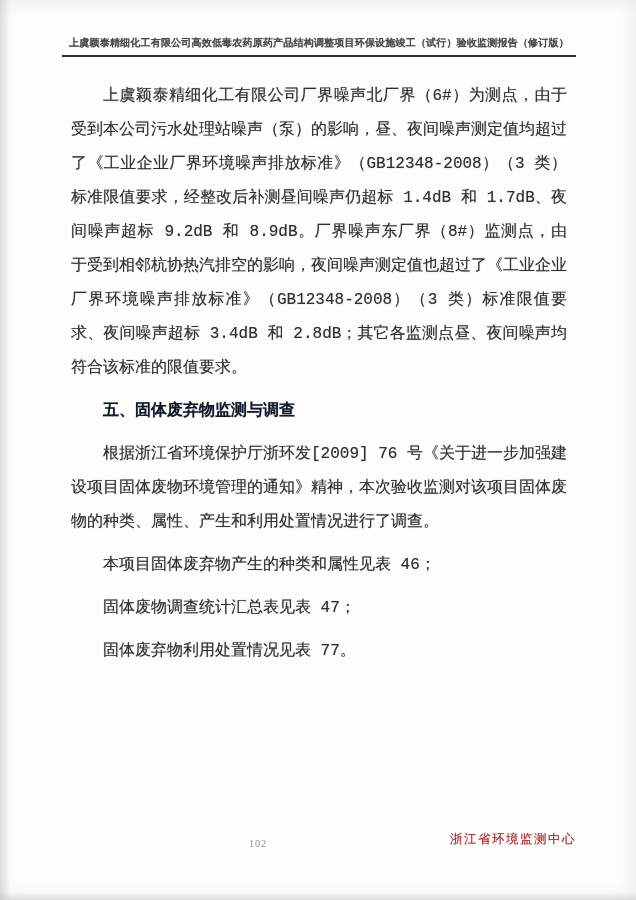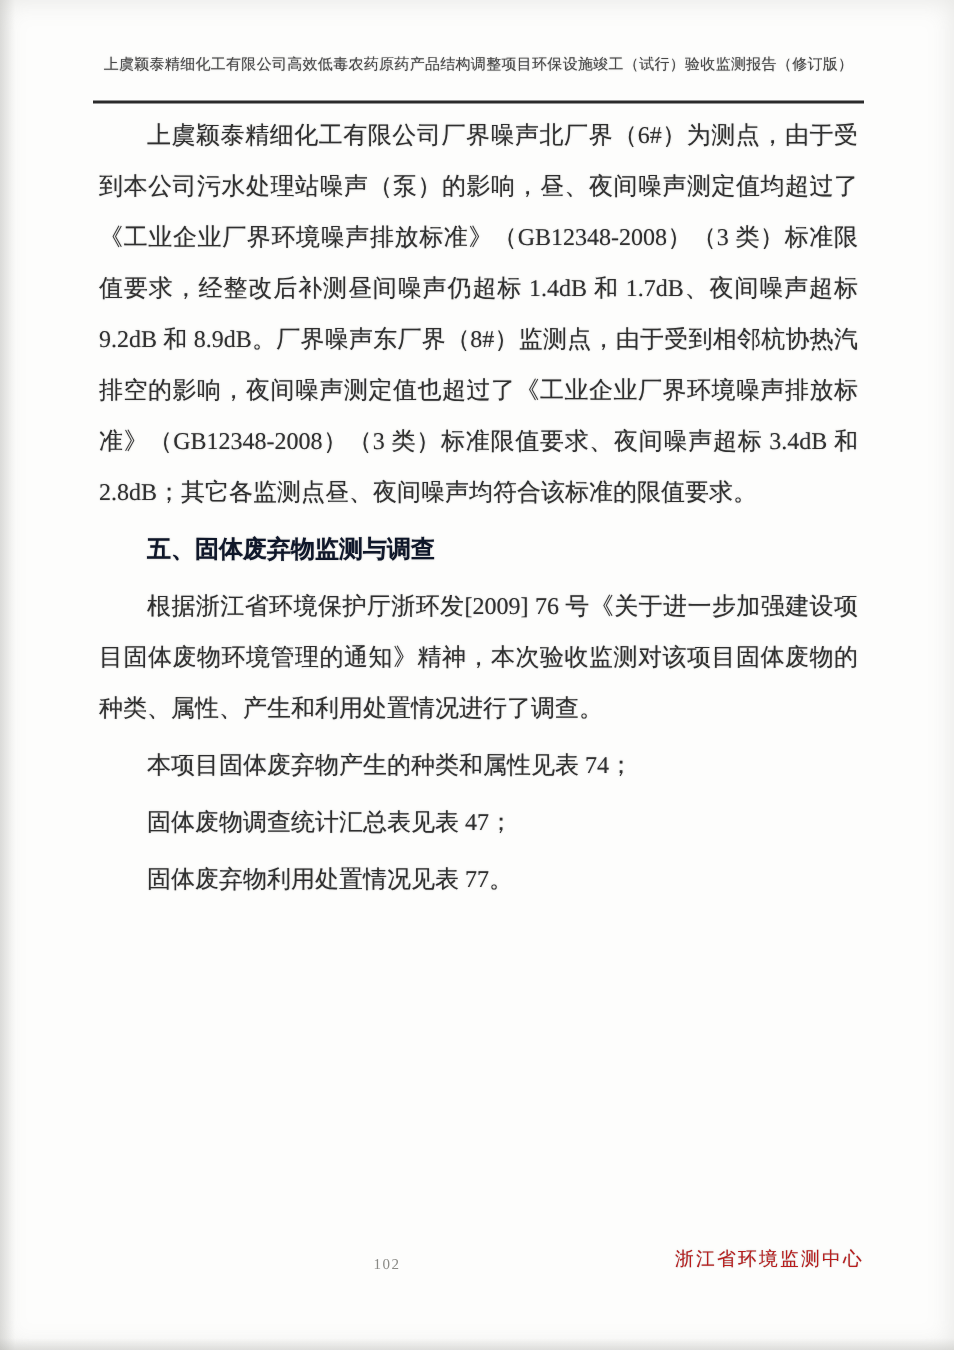--- a/index.html
+++ b/index.html
@@ -29,36 +29,37 @@
     background:linear-gradient(to top, rgba(150,150,145,0.22), rgba(150,150,145,0));
     pointer-events:none;
   }
   .running-header {
     position:absolute;
     top:36px; left:62px; width:514px;
     text-align:center;
     font-size:10px;
     letter-spacing:0.2px;
     color:#4a4a4a;
-    padding-bottom:17px;
+    padding-bottom:5px;
     border-bottom:2px solid #2b2b2b;
     text-shadow:0 0 0.8px rgba(70,70,70,0.55);
     white-space:nowrap;
     overflow:hidden;
+    font-weight:bold;
   }
   .content {
     position:absolute;
     top:70px; left:62px; width:514px;
     font-size:16px;
     line-height:34px;
     text-align:justify;
     text-shadow:0 0 0.9px rgba(55,55,55,0.5);
     color:#303030;
   }
-  .content p { margin:4px; text-indent:2em; }
+  .content p { margin:9px; text-indent:2em;font-family:Liberation Mono, monospace; }
   .section-heading {
     margin:6px 0 0 0;
     text-indent:2em;
     font-weight:bold;
     font-size:16px;
     color:#0f172a;
   }
   .subsection-heading {
     margin:0;
     text-indent:2em;
@@ -91,21 +92,21 @@
 
   <div class="content">
 
     <p>上虞颖泰精细化工有限公司厂界噪声北厂界（6#）为测点，由于受到本公司污水处理站噪声（泵）的影响，昼、夜间噪声测定值均超过了《工业企业厂界环境噪声排放标准》（GB12348-2008）（3 类）标准限值要求，经整改后补测昼间噪声仍超标 1.4dB 和 1.7dB、夜间噪声超标 9.2dB 和 8.9dB。厂界噪声东厂界（8#）监测点，由于受到相邻杭协热汽排空的影响，夜间噪声测定值也超过了《工业企业厂界环境噪声排放标准》（GB12348-2008）（3 类）标准限值要求、夜间噪声超标 3.4dB 和 2.8dB；其它各监测点昼、夜间噪声均符合该标准的限值要求。</p>
 
     <p class="section-heading">五、固体废弃物监测与调查</p>
 
 
     <p>根据浙江省环境保护厅浙环发[2009] 76 号《关于进一步加强建设项目固体废物环境管理的通知》精神，本次验收监测对该项目固体废物的种类、属性、产生和利用处置情况进行了调查。</p>
 
-    <p class="table-ref">本项目固体废弃物产生的种类和属性见表 74；</p>
+    <p class="table-ref">本项目固体废弃物产生的种类和属性见表 46；</p>
 
     <p class="table-ref">固体废物调查统计汇总表见表 47；</p>
 
     <p class="table-ref">固体废弃物利用处置情况见表 77。</p>
 
 
   </div>
 
   <div class="page-number">102</div>
 

